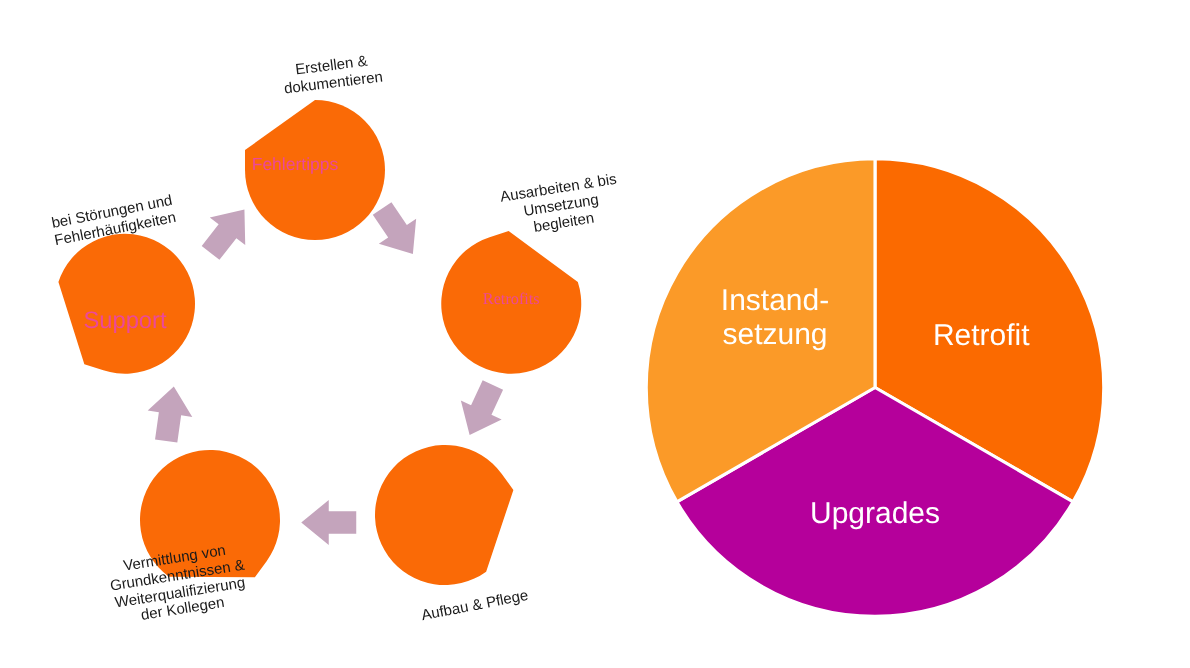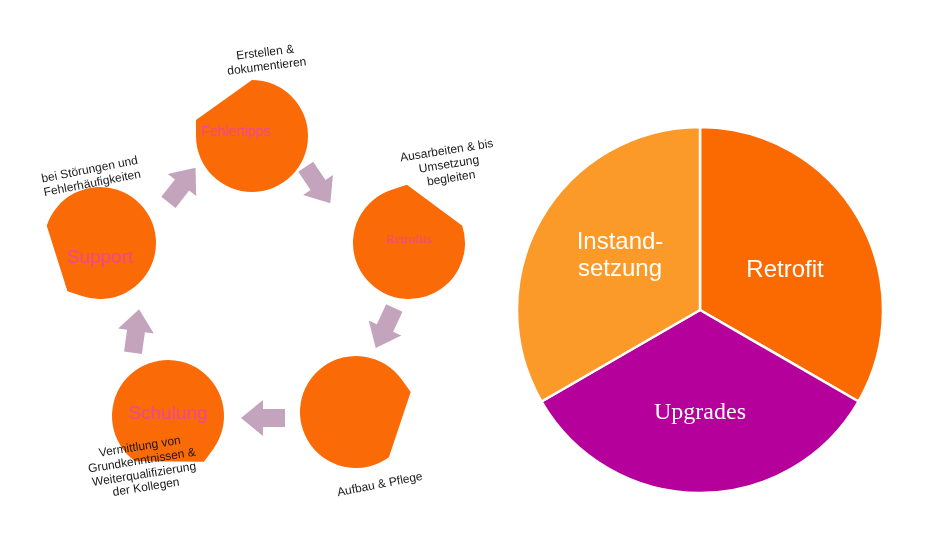--- a/index.html
+++ b/index.html
@@ -124,21 +124,20 @@
     <path fill="#FB9A28" stroke="#ffffff" stroke-width="2.5" d="M 700 310 L 541.5 401.5 A 183 183 0 0 1 700 127 Z"></path>
   </svg>
 
   <div class="layer">
 
     <div class="node-label" style="left:176px; top:124px; width:120px; font-size:14px;">Fehlertipps</div>
 
     <div class="node-label" style="left:349px; top:232px; width:120px; font-size:13px;font-family:Liberation Serif, serif;">Retrofits</div>
 
 
-    <div class="node-label" style="left:108px; top:402px; width:120px; font-size:19px;">Schulung</div>
 
     <div class="node-label" style="left:40px; top:230px; width:120px; font-size:19px;margin-top:16px;">Support</div>
 
     <div class="caption" style="left:196px; top:46px; width:140px; transform:rotate(-7deg); transform-origin:50% 50%;">Erstellen &amp;
 dokumentieren</div>
 
     <div class="caption" style="left:384px; top:144px; width:130px; transform:rotate(-9deg); transform-origin:50% 50%;">Ausarbeiten &amp; bis
 Umsetzung
 begleiten</div>
 
@@ -150,16 +149,16 @@
 der Kollegen</div>
 
     <div class="caption" style="left:16px; top:163px; width:150px; transform:rotate(-11deg); transform-origin:50% 50%;">bei Störungen und
 Fehlerhäufigkeiten</div>
 
     <div class="pie-label" style="left:550px; top:228px; width:140px;">Instand-
 setzung</div>
 
     <div class="pie-label" style="left:715px; top:256px; width:140px;">Retrofit</div>
 
-    <div class="pie-label" style="left:630px; top:398px; width:140px;font-family:Liberation Serif, serif;">Upgrades</div>
+    <div class="pie-label" style="left:630px; top:398px; width:140px;">Upgrades</div>
 
   </div>
 </div>
 
 </body></html>

